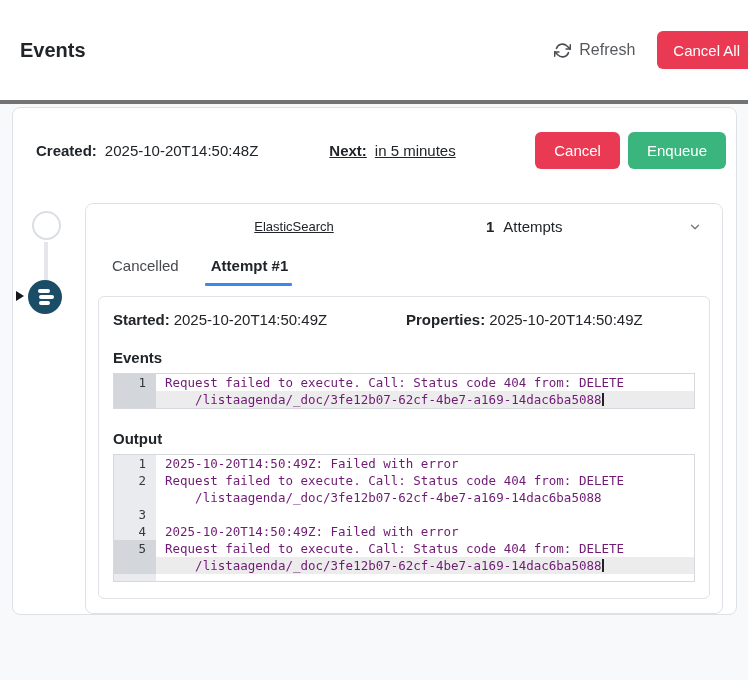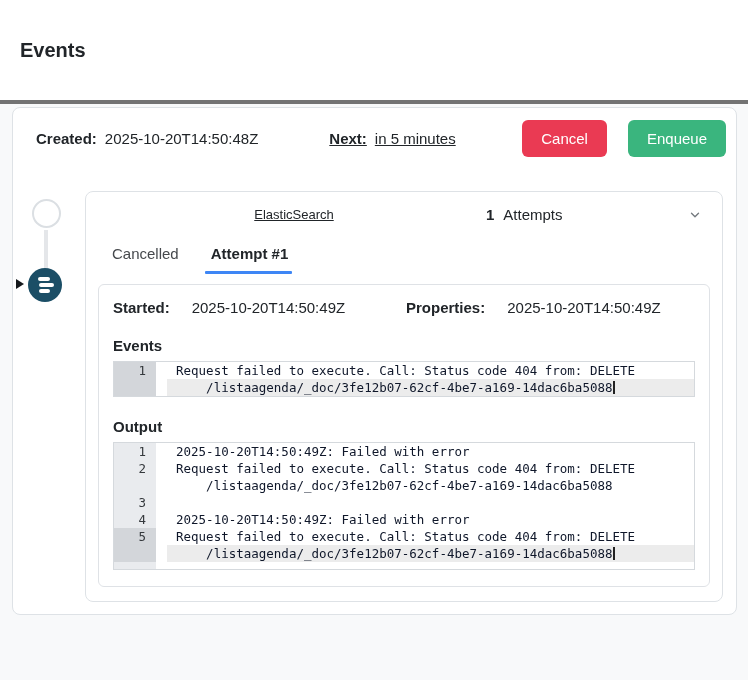--- a/index.html
+++ b/index.html
@@ -18,26 +18,26 @@
   .page-title{font-size:20px;font-weight:700;margin:0;}
   .header-right{margin-left:auto;display:flex;align-items:center;gap:22px;}
   .refresh-btn{display:flex;align-items:center;gap:8px;background:none;border:none;
                color:var(--muted);font-size:16px;font-family:inherit;cursor:pointer;padding:0;}
   .refresh-btn svg{stroke:#4a4e53;}
   .btn{border:none;border-radius:6px;color:#fff;font-size:15px;font-family:inherit;cursor:pointer;}
   .cancel-all{background:var(--danger);height:38px;padding:0 16px;margin-right:-8px;border-radius:6px;}
   
   .main{padding:3px 11px 0 12px;}
   .outer-card{background:#fff;border:1px solid var(--border);border-radius:8px;
-              height:508px;padding-top:12px;overflow:hidden;}
+              height:508px;padding-top:24px;overflow:hidden;}
   .meta-row{display:flex;align-items:center;padding:0 10px 0 23px;}
   .meta-item{display:flex;align-items:center;font-size:15px;}
   .meta-item .lbl{font-weight:700;margin-right:8px;}
   .meta-next{margin-left:71px;text-decoration:underline;}
-  .meta-btns{margin-left:auto;display:flex;gap:21px;}
+  .meta-btns{margin-left:auto;display:flex;gap:8px;}
   .btn-cancel{background:var(--danger);height:37px;padding:0 19px;}
   .btn-enqueue{background:var(--success);height:37px;padding:0 19px;}
   
   .timeline{display:flex;margin-top:34px;}
   .rail{width:72px;flex:none;position:relative;}
   .node1{position:absolute;left:19px;top:8px;width:29px;height:29px;background:#fff;
          border:2px solid #dbdfe3;border-radius:50%;}
   .connector{position:absolute;left:31px;top:39px;width:4px;height:42px;background:#e4e6e9;}
   .node2{position:absolute;left:15px;top:77px;width:34px;height:34px;border-radius:50%;
          background:var(--navy);display:flex;flex-direction:column;justify-content:center;
@@ -61,43 +61,56 @@
   .step-name{flex:1;text-align:center;font-size:13px;text-decoration:underline;}
   .attempts{width:202px;font-size:15px;display:flex;gap:9px;}
   .attempts b{font-weight:700;}
   .tabs{display:flex;padding-left:10px;margin-top:8px;}
   .tab{padding:10px 16px 12px;font-size:15px;color:#46494d;position:relative;cursor:pointer;}
   .tab.active{font-weight:700;color:var(--text);}
   .tab.active::after{content:"";position:absolute;left:10px;right:12px;bottom:0;height:3px;
                      background:var(--tab-underline);border-radius:1px;}
   .detail-card{margin:10px 12px 0;border:1px solid #dfe2e6;border-radius:6px;padding:14px 14px 16px;}
   .times{display:flex;font-size:15px;}
-  .time-group{display:flex;gap:22px;}
+  .time-group{display:flex;gap:4px;}
   .time-group.first{width:293px;flex:none;}
   .time-group .lbl{font-weight:700;}
   .section-label{font-weight:700;font-size:15px;margin:21px 0 7px;}
   .section-label.out{}
   
   .codeblock{border:1px solid var(--code-border);font-family:"DejaVu Sans Mono","Liberation Mono",monospace;
              font-size:12.5px;background:#fff;}
   .crow{display:flex;line-height:17px;}
   .crow.half{height:7px;}
   .crow.half .gut,.crow.half .ctext{line-height:7px;}
   .gut{width:42px;flex:none;text-align:right;padding-right:10px;color:#35393d;}
   .gut.dark{background:var(--gut-dark);}
   .gut.light{background:var(--gut-light);}
-  .ctext{flex:1;white-space:pre;padding-left:9px;color:#0f172a;overflow:hidden;margin-left:11px;}
+  .ctext{flex:1;white-space:pre;padding-left:9px;color:#701a75;overflow:hidden;}
   .ctext.hl{background:var(--line-hl);}
   .cursor{display:inline-block;width:2px;height:13px;background:#222;vertical-align:-2px;}
 </style>
 </head>
 <body>
 
 <div class="header">
   <h1 class="page-title">Events</h1>
+  <div class="header-right">
+    <button class="refresh-btn">
+      <span style="display:flex;">
+        <svg width="17" height="17" viewBox="0 0 24 24" fill="none" stroke-width="2.2" stroke-linecap="round" stroke-linejoin="round">
+          <polyline points="23 4 23 10 17 10"></polyline>
+          <polyline points="1 20 1 14 7 14"></polyline>
+          <path d="M3.51 9a9 9 0 0 1 14.85-3.36L23 10M1 14l4.64 4.36A9 9 0 0 0 20.49 15"></path>
+        </svg>
+      </span>
+      <span>Refresh</span>
+    </button>
+    <button class="btn cancel-all">Cancel All</button>
+  </div>
 </div>
 
 <div class="main">
   <div class="outer-card">
 
     <div class="meta-row">
       <div class="meta-item">
         <span class="lbl">Created:</span>
         <span>2025-10-20T14:50:48Z</span>
       </div>

